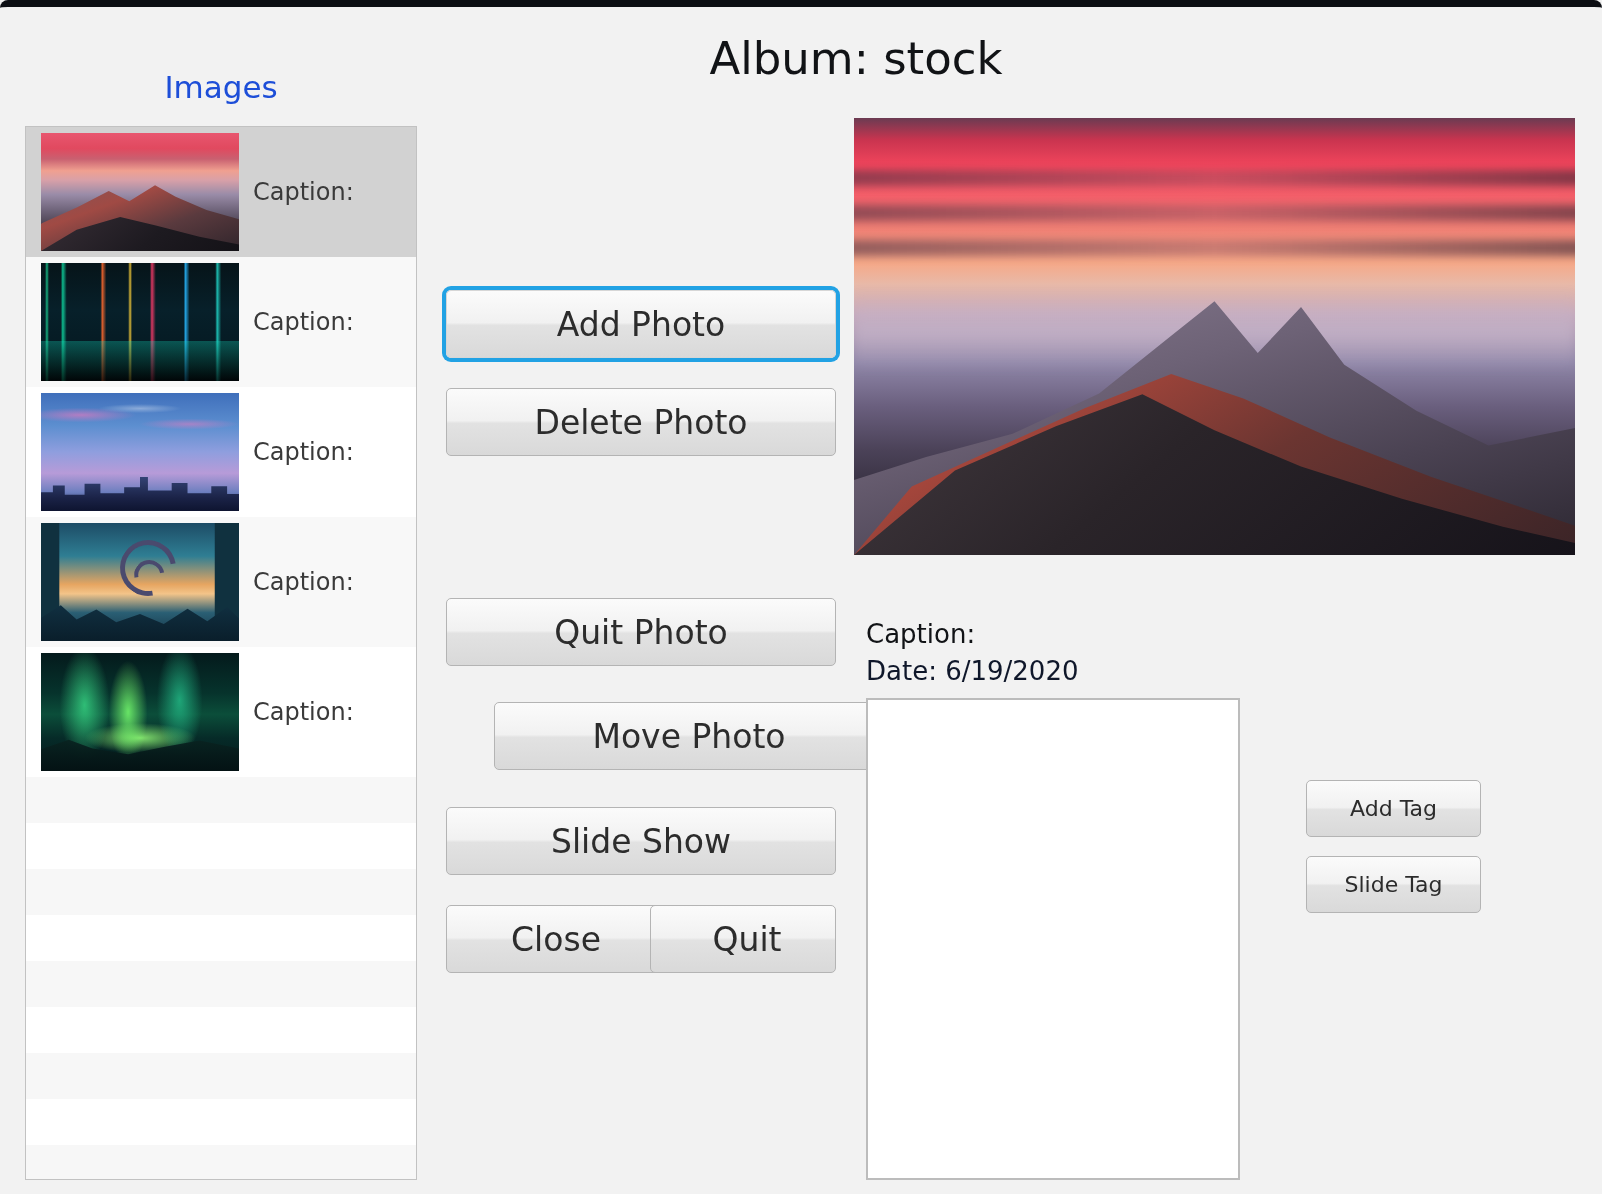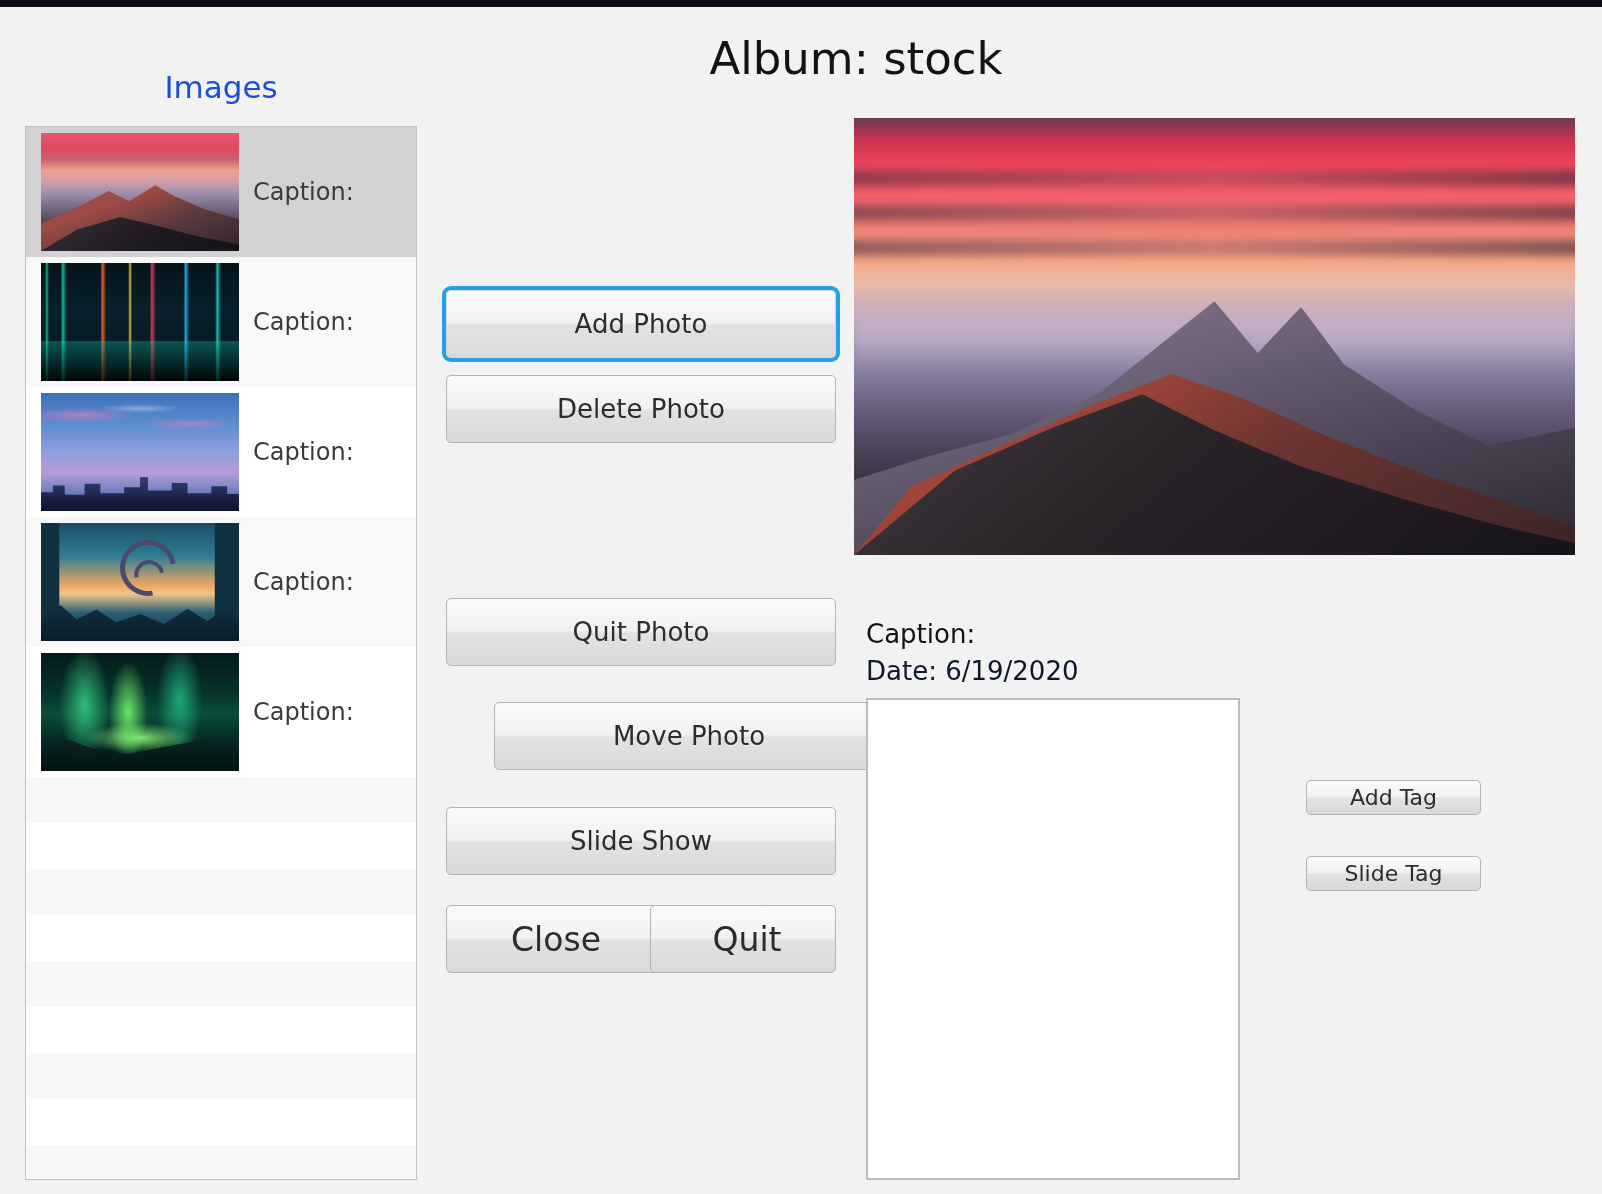--- a/index.html
+++ b/index.html
@@ -8,20 +8,21 @@
     width: 1602px; height: 1194px;
     background: #f2f2f2;
     font-family: "DejaVu Sans", "Liberation Sans", sans-serif;
     overflow: hidden;
   }
   #app {
     position: relative;
     width: 1602px; height: 1194px;
     background: #f2f2f2;
     border-top: 7px solid #0d0f14;
+    border-radius: 8px;
   }
 
   
   .album-title {
     position: absolute;
     left: 0; top: 25px;
     width: 1602px;
     text-align: center;
     font-size: 45px;
     color: #111316;
@@ -186,34 +187,34 @@
     display: flex;
     align-items: center;
     justify-content: center;
     user-select: none;
   }
   .btn-main {
     position: absolute;
     left: 446px;
     width: 390px;
     height: 68px;
-    font-size: 26px;
+    font-size: 33px;
   }
   .btn-main.focused {
     border: 1px solid #d6d6d6;
     box-shadow: 0 0 0 4px #22a2e4;
   }
   .btn-small {
     position: absolute;
     height: 68px;
     font-size: 33px;
   }
   .btn-tag {
     position: absolute;
-    height: 35px;
+    height: 57px;
     width: 175px;
     font-size: 22px;
     left: 1306px;
   }
 
   
   .preview {
     position: absolute;
     left: 854px; top: 111px;
     width: 721px; height: 437px;
@@ -329,21 +330,21 @@
     <div class="empty-row"></div>
     <div class="empty-row alt"></div>
     <div class="empty-row"></div>
     <div class="empty-row alt"></div>
     <div class="empty-row"></div>
     <div class="empty-row alt"></div>
 
   </div>
 
   <div class="btn btn-main focused" style="top:283px;">Add Photo</div>
-  <div class="btn btn-main" style="top:368px;">Delete Photo</div>
+  <div class="btn btn-main" style="top:381px;">Delete Photo</div>
   <div class="btn btn-main" style="top:591px;">Quit Photo</div>
   <div class="btn btn-main" style="top:695px;margin-left:48px;">Move Photo</div>
   <div class="btn btn-main" style="top:800px;">Slide Show</div>
   <div class="btn btn-small" style="left:446px; top:898px; width:220px;">Close</div>
   <div class="btn btn-small" style="left:650px; top:898px; width:186px;padding-left:8px;">Quit</div>
 
   <div class="preview">
     <div class="preview-art">
       <div class="cloudband" style="top:12%;"></div>
       <div class="cloudband" style="top:20%;"></div>

